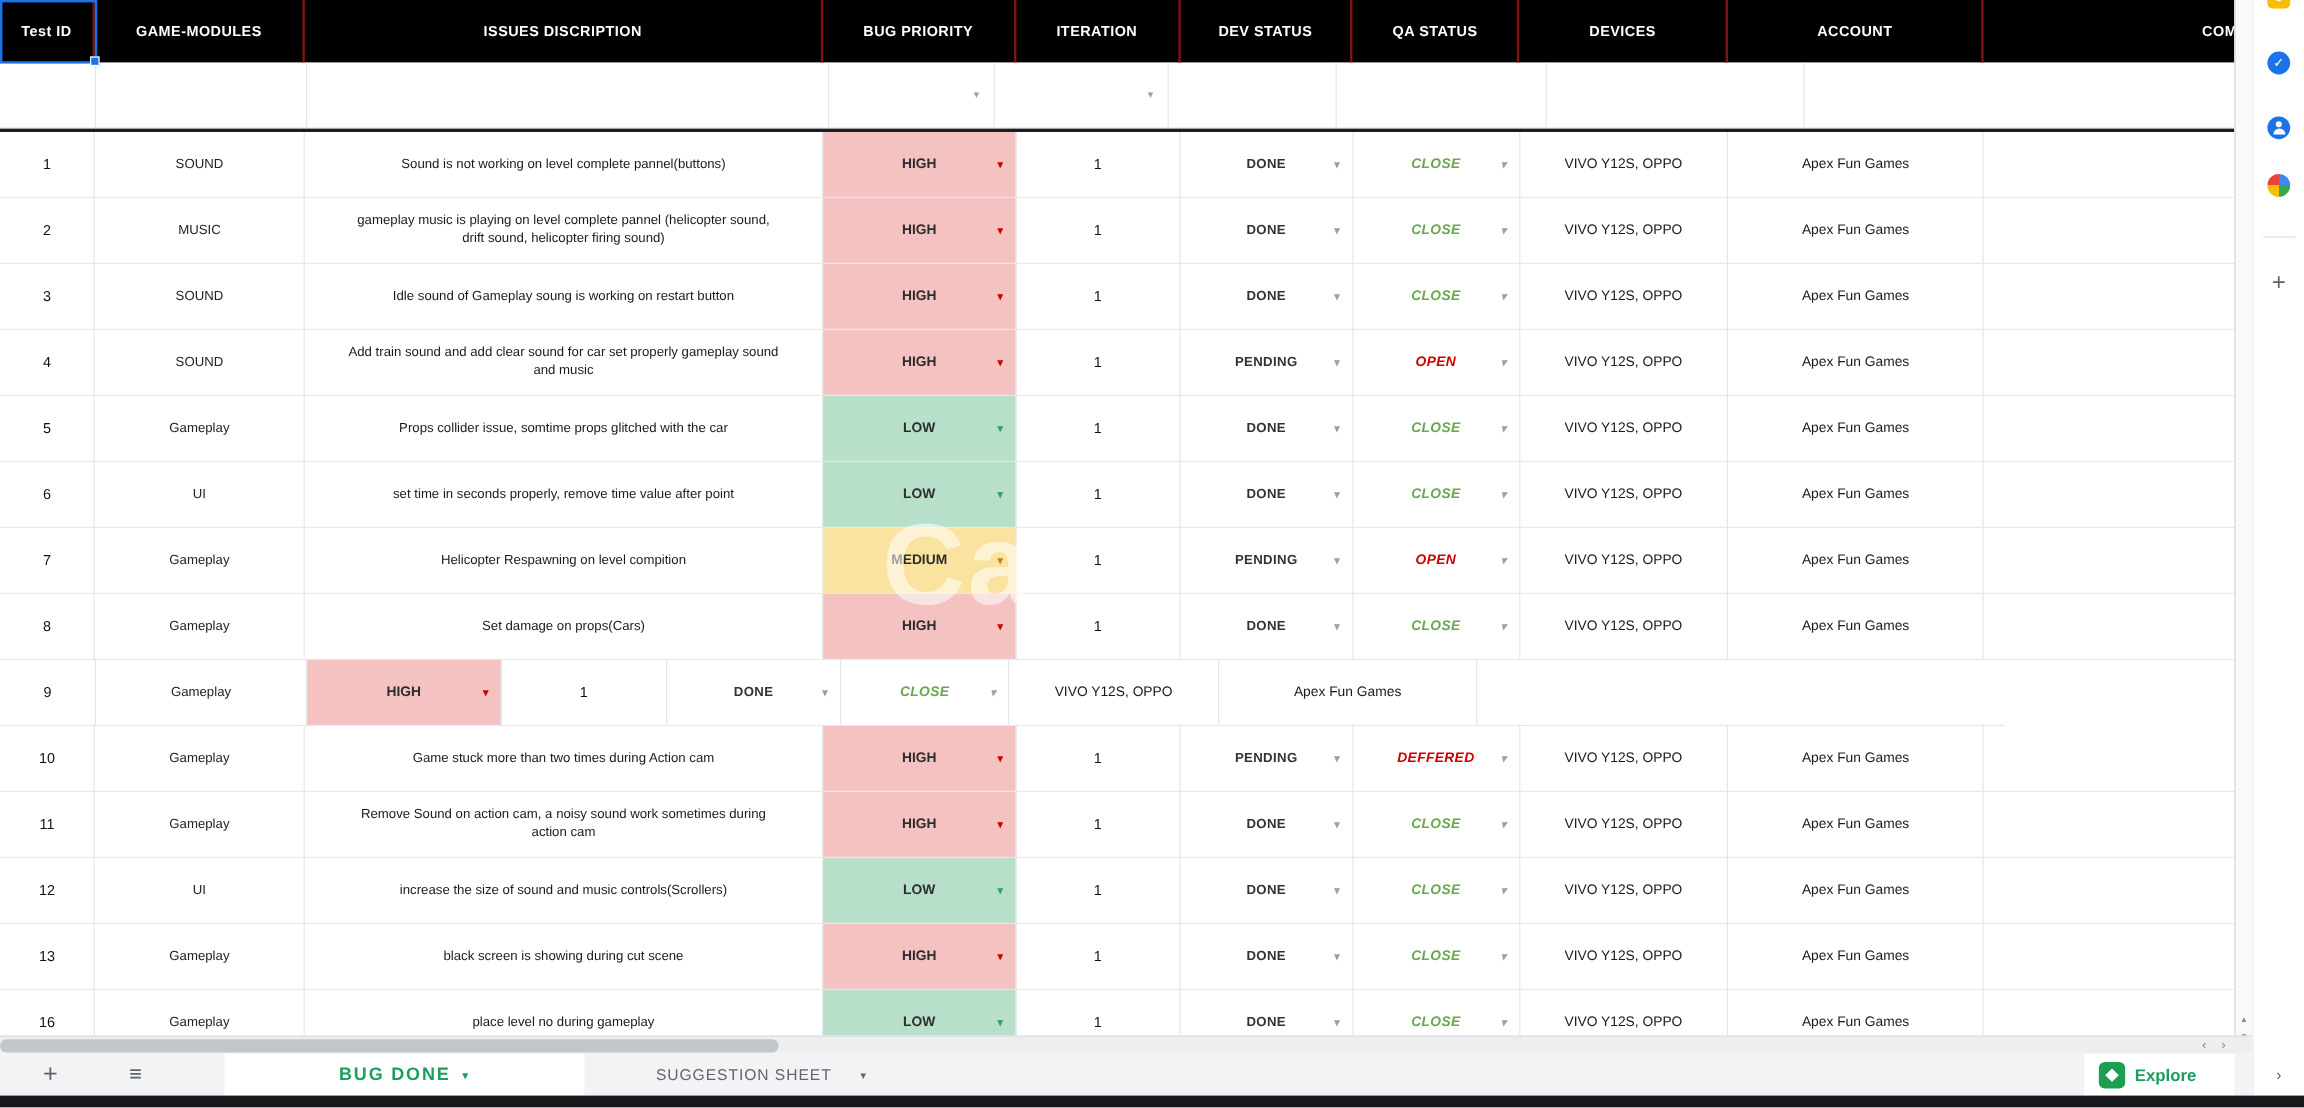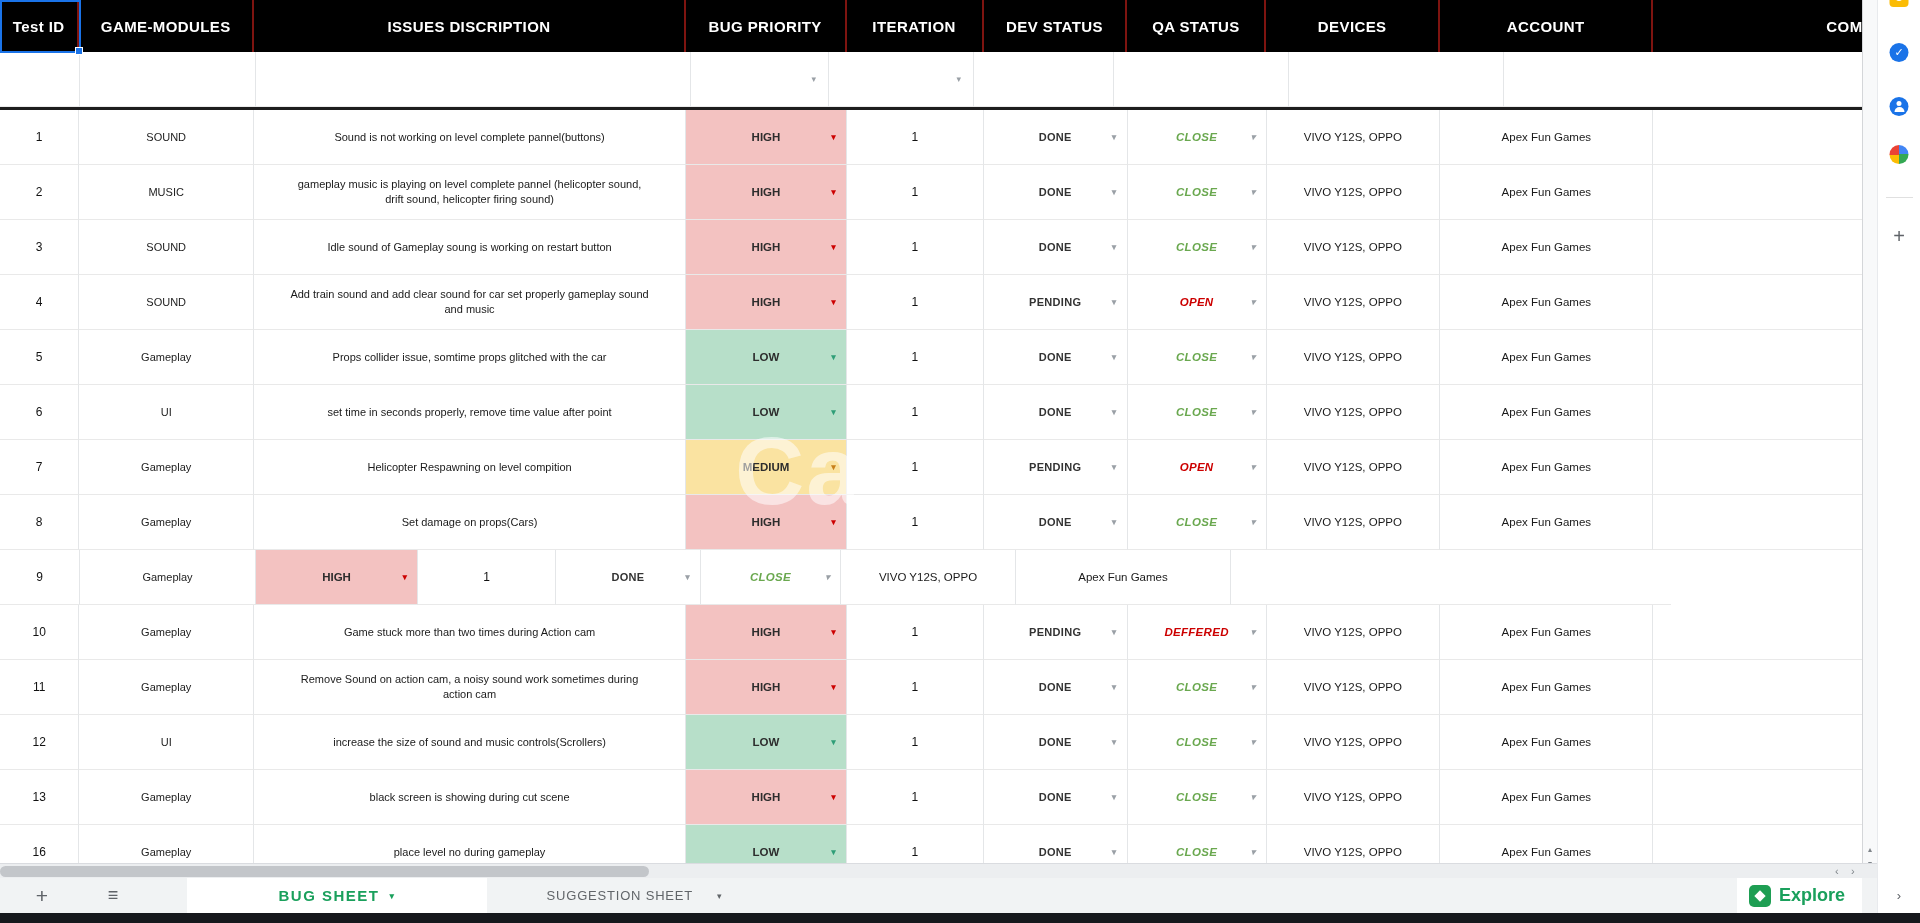--- a/index.html
+++ b/index.html
@@ -5,21 +5,21 @@
   * { box-sizing: border-box; margin: 0; padding: 0; }
   html,body { width:1920px; height:923px; overflow:hidden; background:#fff;
     font-family:"Liberation Sans", sans-serif; position:relative; }
 
   
   .sheet { position:absolute; left:0; top:0; width:1862px; height:863px;
     background:#fff; overflow:hidden; z-index:1; }
 
   .hrow { display:flex; width:2090px; height:52px; background:#000; position:relative; }
   .hcell { display:flex; align-items:center; justify-content:center;
-    color:#fff; font-weight:bold; font-size:15px; letter-spacing:.4px;
+    color:#fff; font-weight:bold; font-size:12px; letter-spacing:.4px;
     border-right:2px solid #7e1410; height:100%; text-align:center; }
 
   .daterow { display:flex; width:2090px; height:55px; background:#fff; }
   .dcell { border-right:1px solid #e4e6e8; border-bottom:1px solid #ececec;
     display:flex; align-items:center; justify-content:center; position:relative; }
   .datetext { font-weight:bold; font-size:15px; color:#111; }
   .dd-mini { position:absolute; right:12px; color:#9aa0a6; font-size:9px; }
 
   .thickline { width:2090px; height:3px; background:#1e1e1e; }
 
@@ -77,21 +77,21 @@
     display:flex; align-items:center; justify-content:center; gap:24px;
     color:#616569; font-size:13px; letter-spacing:.8px; }
   .tab-dd { font-size:9px; }
 
   .explore { position:absolute; left:1737px; top:0; width:125px; height:35px;
     background:#fff; display:flex; align-items:center; gap:8px; padding-left:12px; }
   .explore-icon { width:22px; height:22px; border-radius:5px; background:#1e9e53;
     position:relative; }
   .explore-icon::after { content:""; position:absolute; left:7px; top:7px;
     width:8px; height:8px; background:#fff; transform:rotate(45deg); }
-  .explore-label { font-size:18px; font-weight:bold; }
+  .explore-label { font-size:14px; font-weight:bold; }
 
   
   .sidepanel { position:absolute; left:1877px; top:0; width:43px; height:913px;
     background:#fff; border-left:1px solid #e8eaed; z-index:3; }
   .sp-icon { position:absolute; left:50%; transform:translateX(-50%); }
   .keep { width:19px; height:19px; border-radius:4px; background:#fbbc04; top:-6px; position:relative;}
   .keep::after{content:"";position:absolute;left:6px;top:6px;width:7px;height:7px;border-radius:50%;background:#fff;}
   .circle-ic { width:19px; height:19px; border-radius:50%; color:#fff; font-size:11px;
     display:flex; align-items:center; justify-content:center; }
   .tasks { background:#1a73e8; }
@@ -470,21 +470,21 @@
   <div class="hthumb"></div>
   <div class="hs-arrow" style="left:1835px">‹</div>
   <div class="hs-arrow" style="left:1851px">›</div>
 </div>
 
 <div class="tabbar">
   <div class="tb-icon" style="left:28px; width:28px; font-size:21px;">+</div>
   <div class="tb-icon" style="left:98px; width:30px; font-size:18px;">≡</div>
 
   <div class="tab-active">
-    <span id="active-tab-label" style="color: rgb(26, 160, 92);">BUG SHEET</span>
+    <span id="active-tab-label" style="color: rgb(26, 160, 92);">BUG DONE</span>
     <span class="tab-dd" id="active-tab-dd" style="color: rgb(26, 160, 92);">▾</span>
   </div>
 
   <div class="tab-inactive">
     <span>SUGGESTION SHEET</span>
     <span class="tab-dd">▾</span>
   </div>
 
   <div class="explore">
     <div class="explore-icon"></div>

